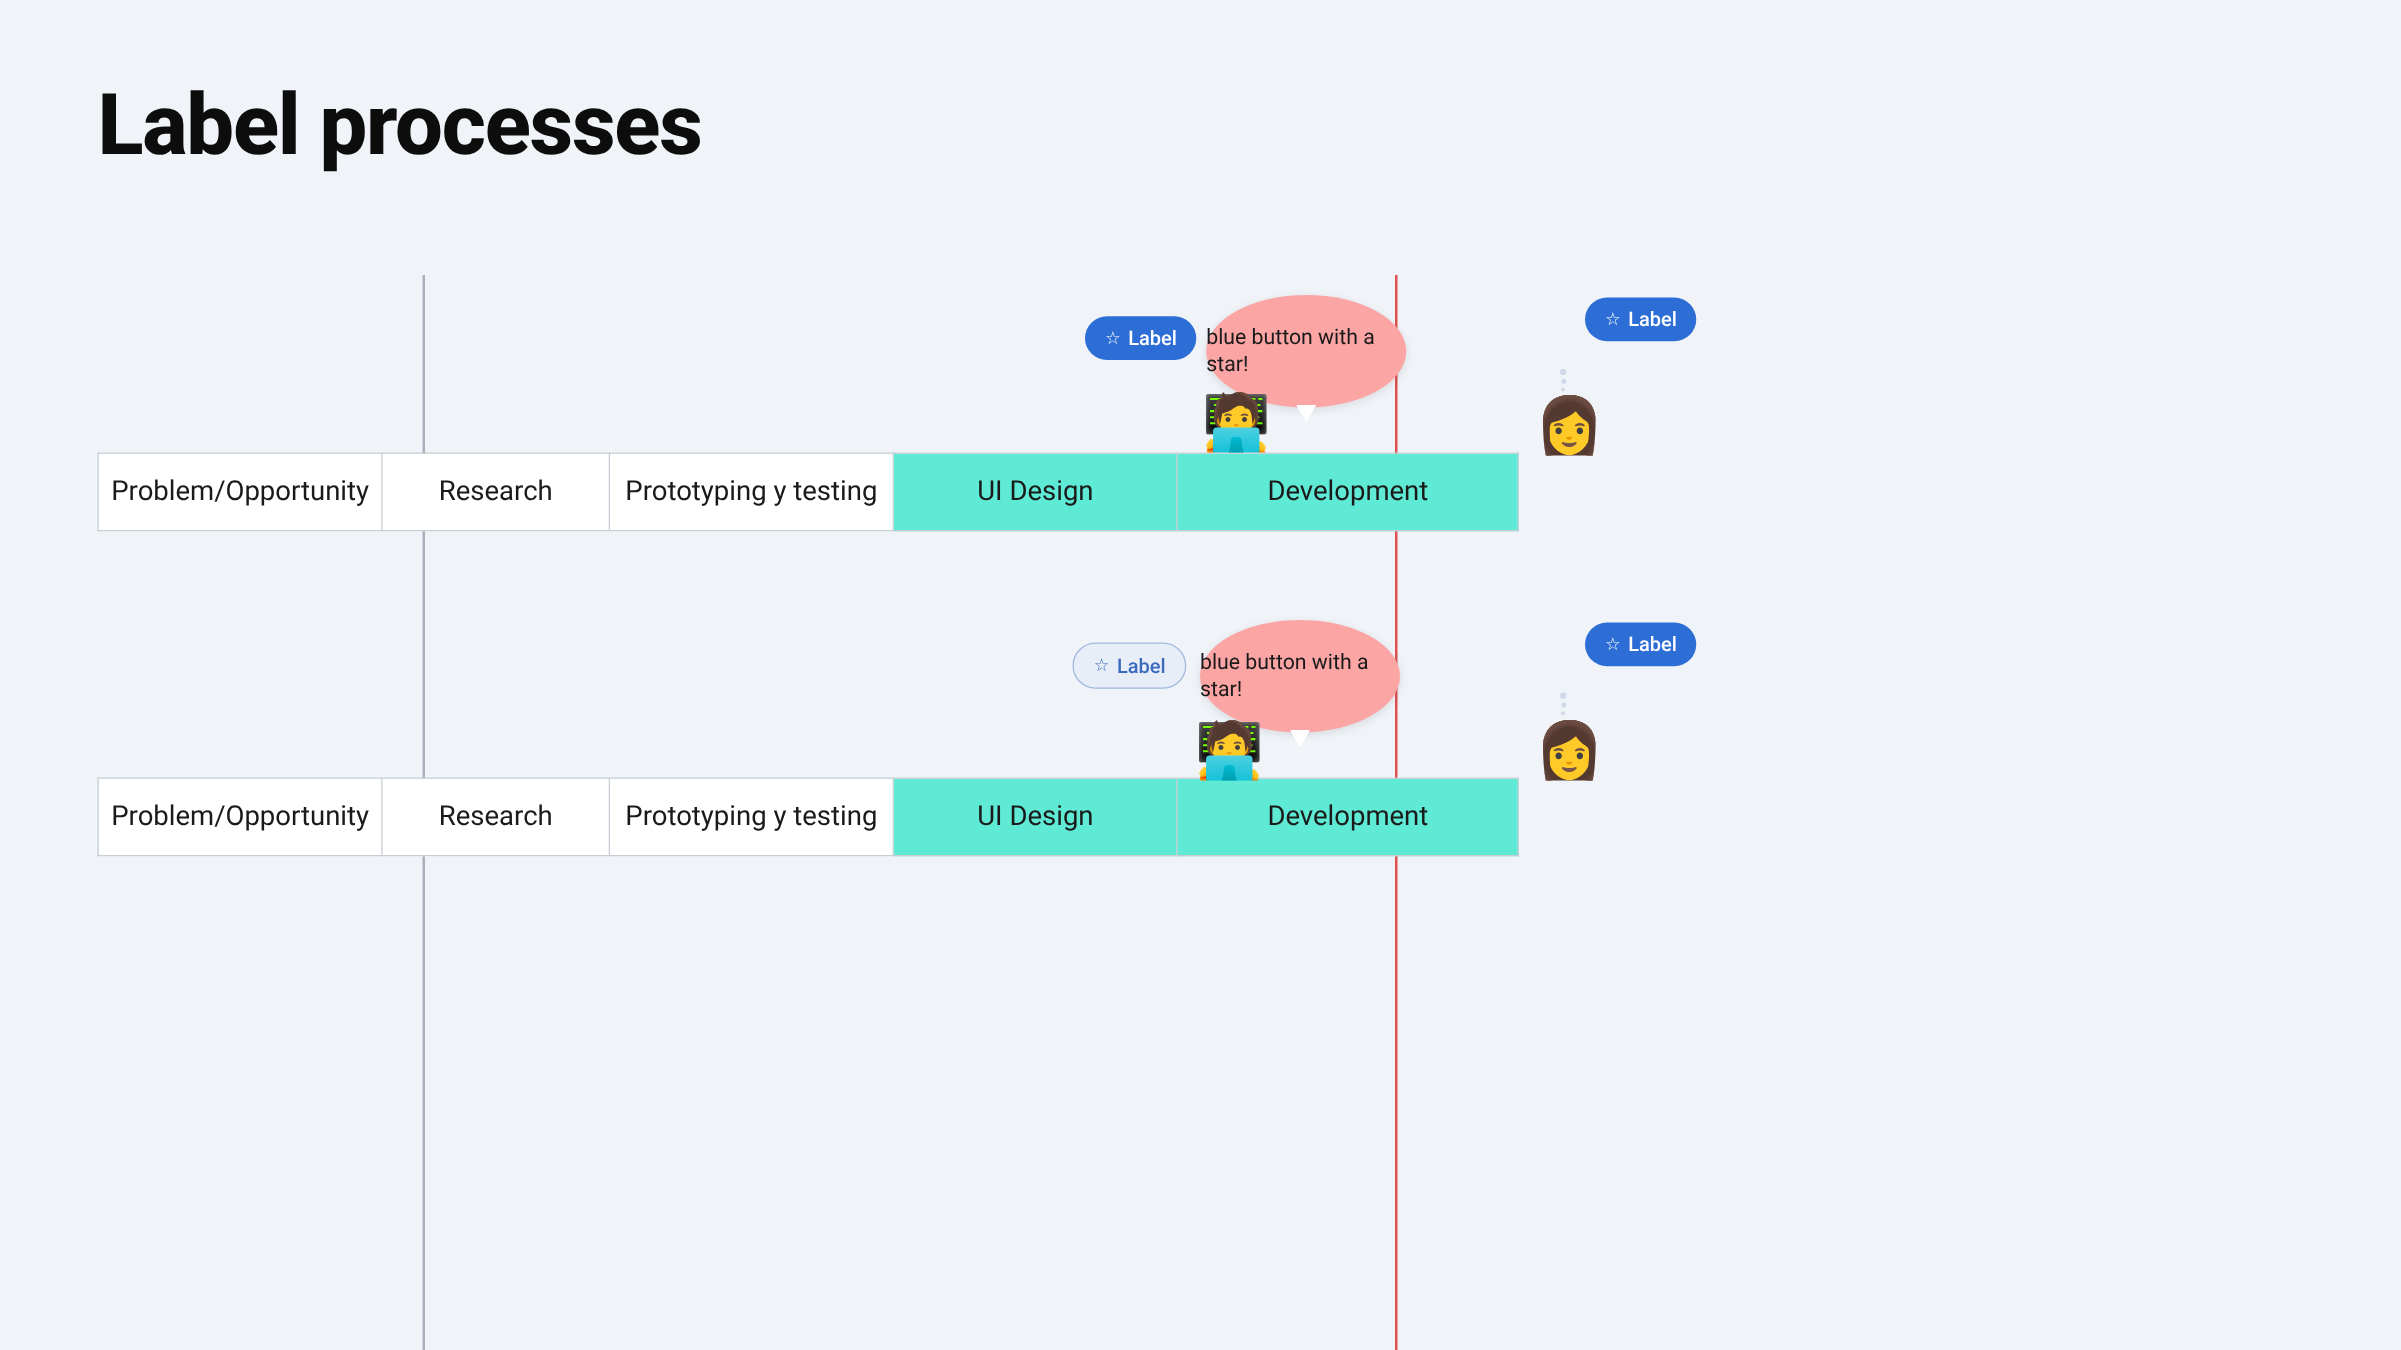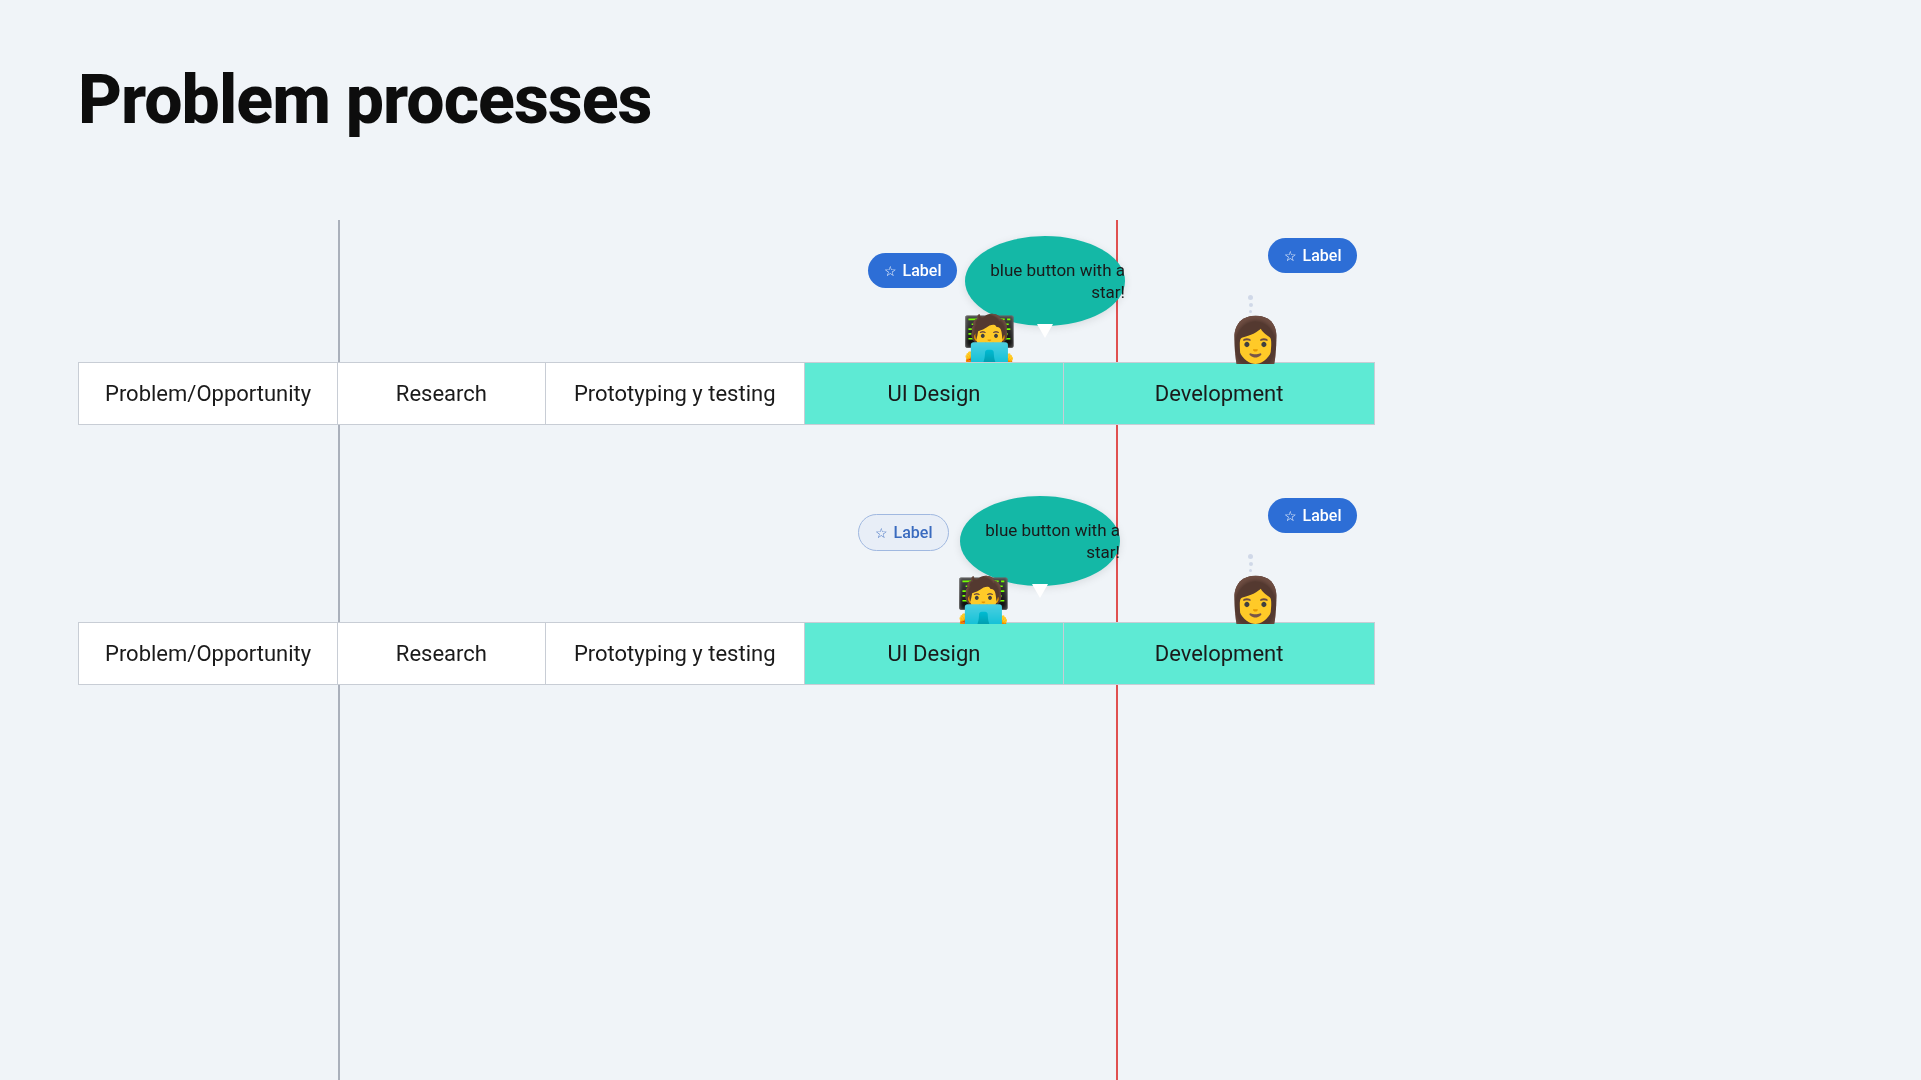--- a/index.html
+++ b/index.html
@@ -53,47 +53,47 @@
       right: 78px;
       border-collapse: collapse;
       table-layout: fixed;
     }
 
     .process-table td {
       border: 1.5px solid #c8cdd5;
       text-align: center;
       font-size: 22px;
       color: #1a1a1a;
-      padding: 18px 26px;
+      padding: 18px 10px;
       background-color: #ffffff;
     }
 
     .process-table td.highlighted {
       background-color: #5eead4;
     }
 
     .table-top {
       top: 362px;
     }
 
     .table-bottom {
       top: 622px;
     }
 
     
 
     
     .speech-bubble {
       position: absolute;
-      background: #14b8a6;
+      background: #fca5a5;
       border-radius: 50%;
       display: flex;
       align-items: center;
       justify-content: center;
-      text-align: right;
+      text-align: left;
       font-size: 17px;
       color: #1a1a1a;
       line-height: 1.3;
       box-shadow: 0 2px 8px rgba(0,0,0,0.1);
     }
 
     .speech-bubble::after {
       content: '';
       position: absolute;
       bottom: -12px;
@@ -157,21 +157,21 @@
     }
 
     .dot {
       border-radius: 50%;
       background-color: #d0d8e8;
     }
   </style>
 </head>
 <body>
 
-<h1 class="page-title">Problem processes</h1>
+<h1 class="page-title">Label processes</h1>
 
 <div class="vertical-line-left"></div>
 
 <div class="vertical-line-right"></div>
 
 <table class="process-table table-top">
   <colgroup>
     <col style="width:20%">
     <col style="width:16%">
     <col style="width:20%">

